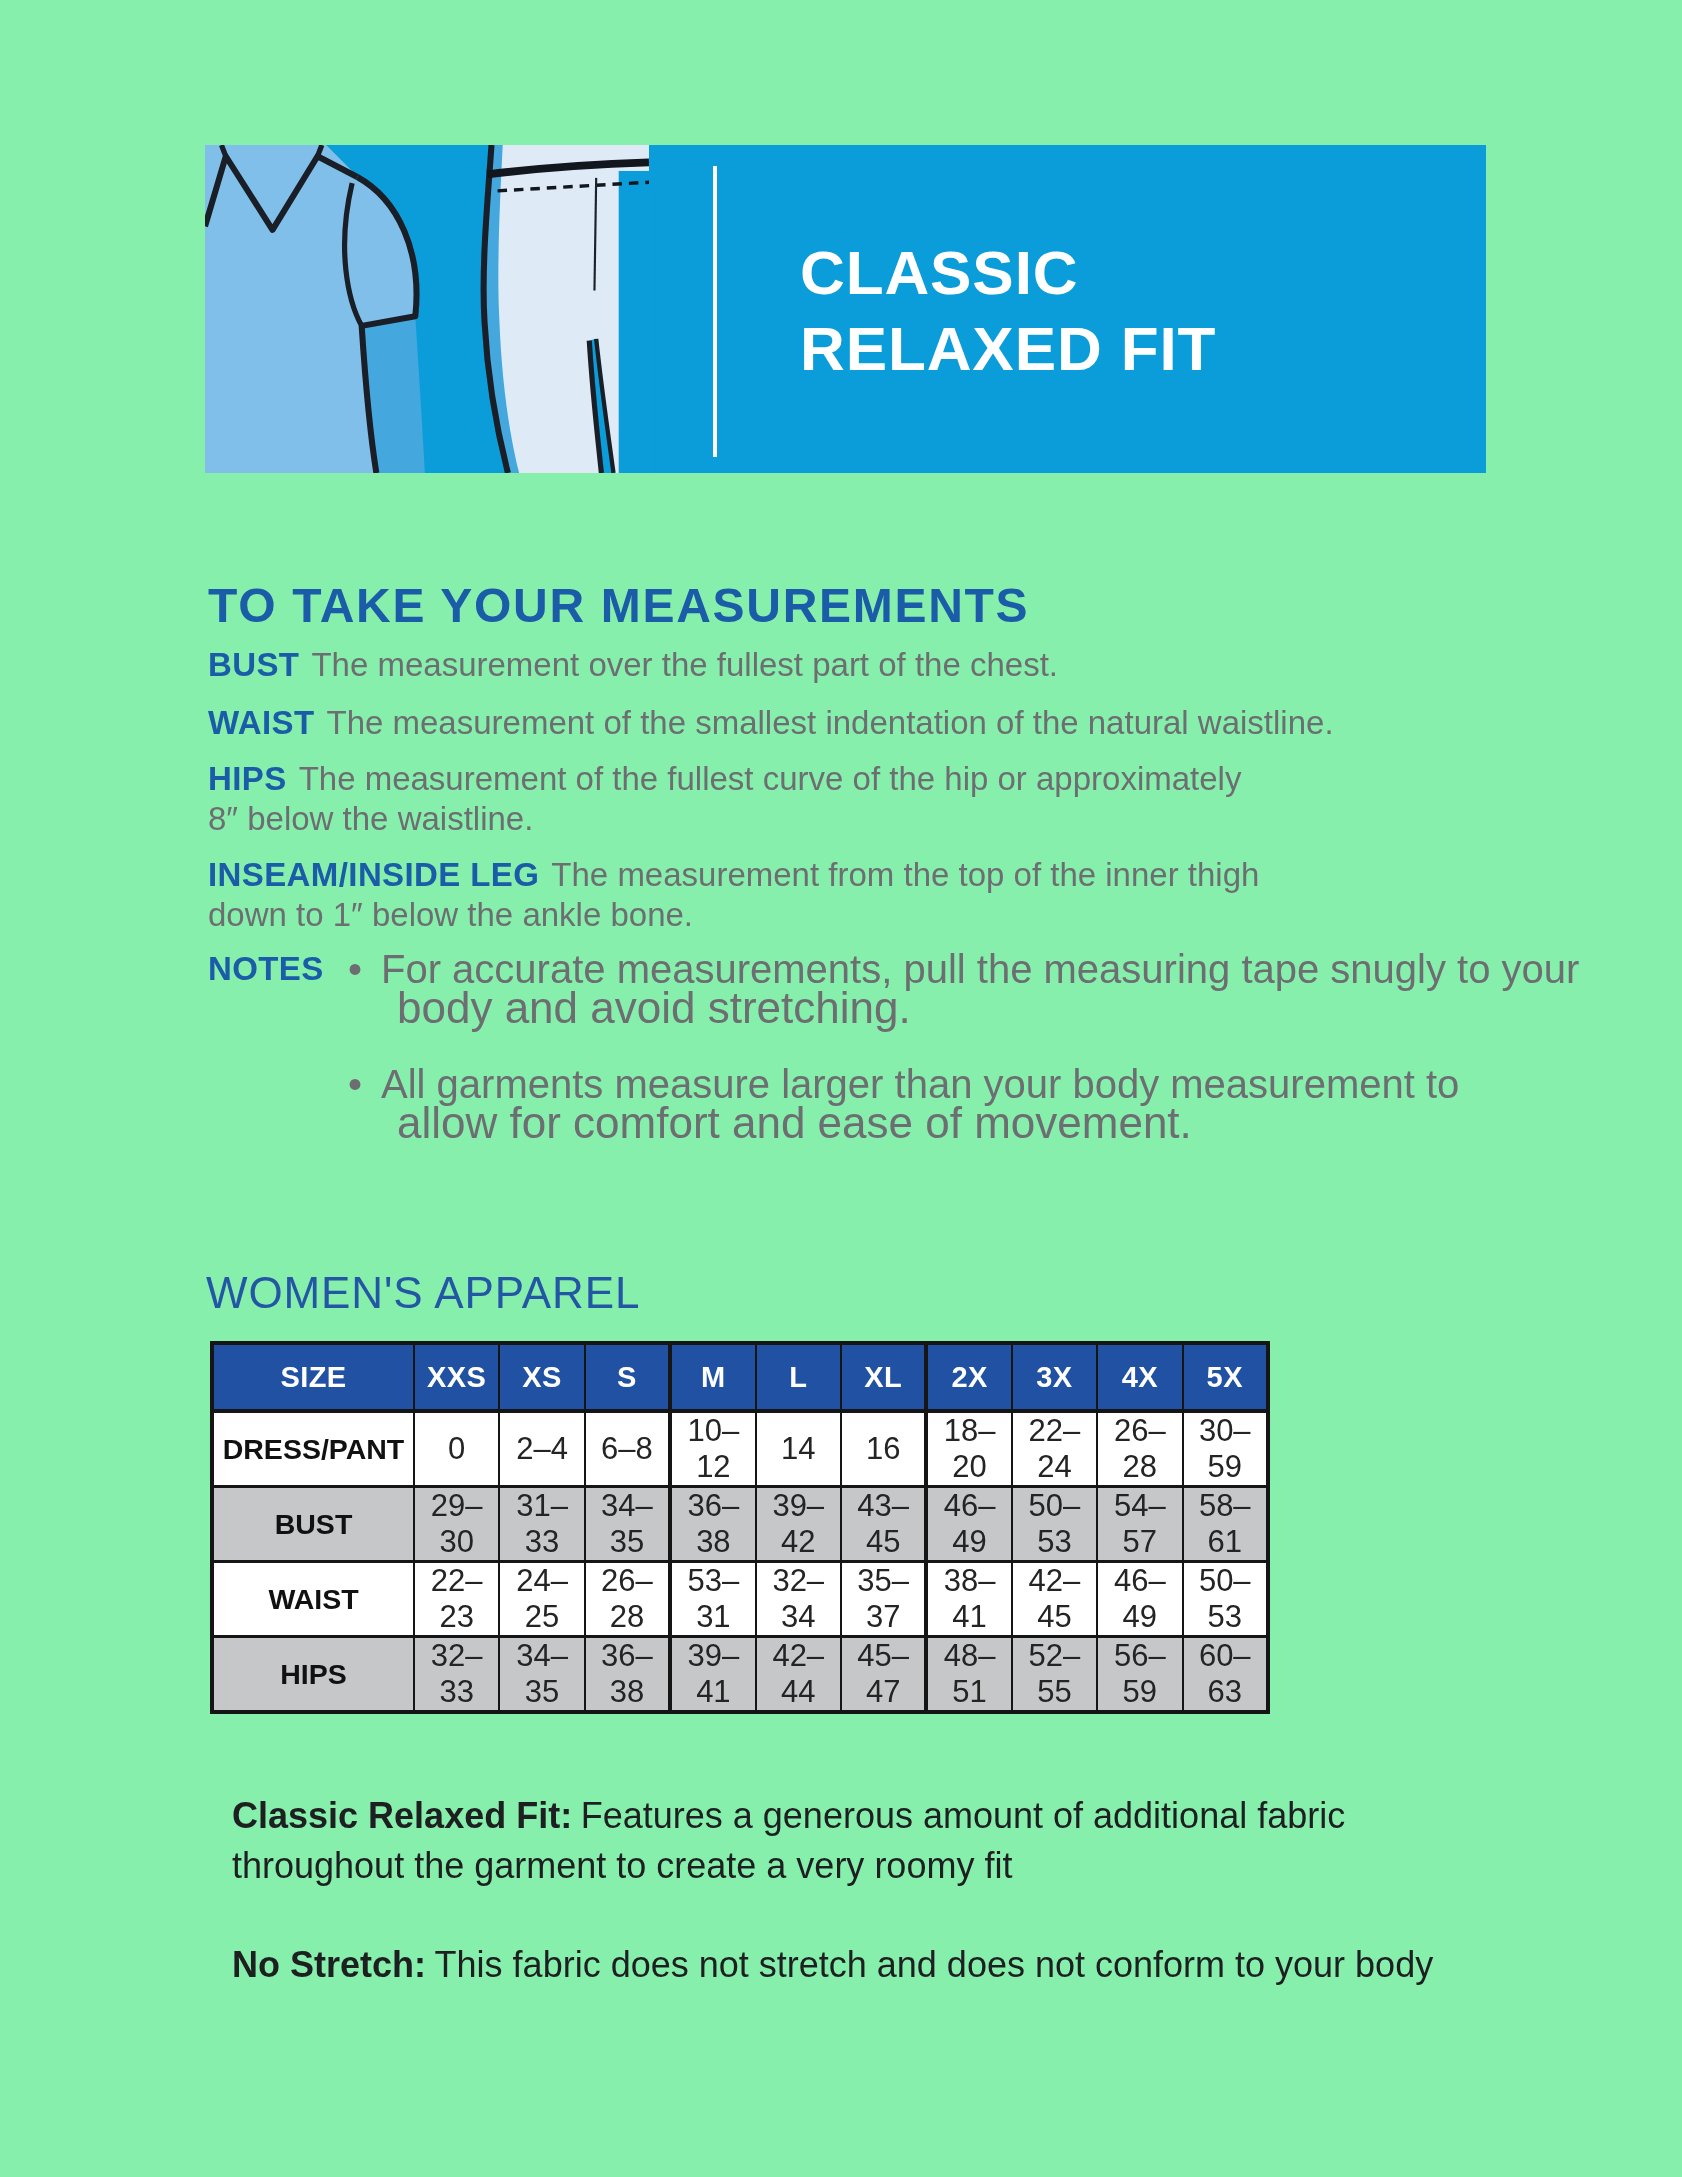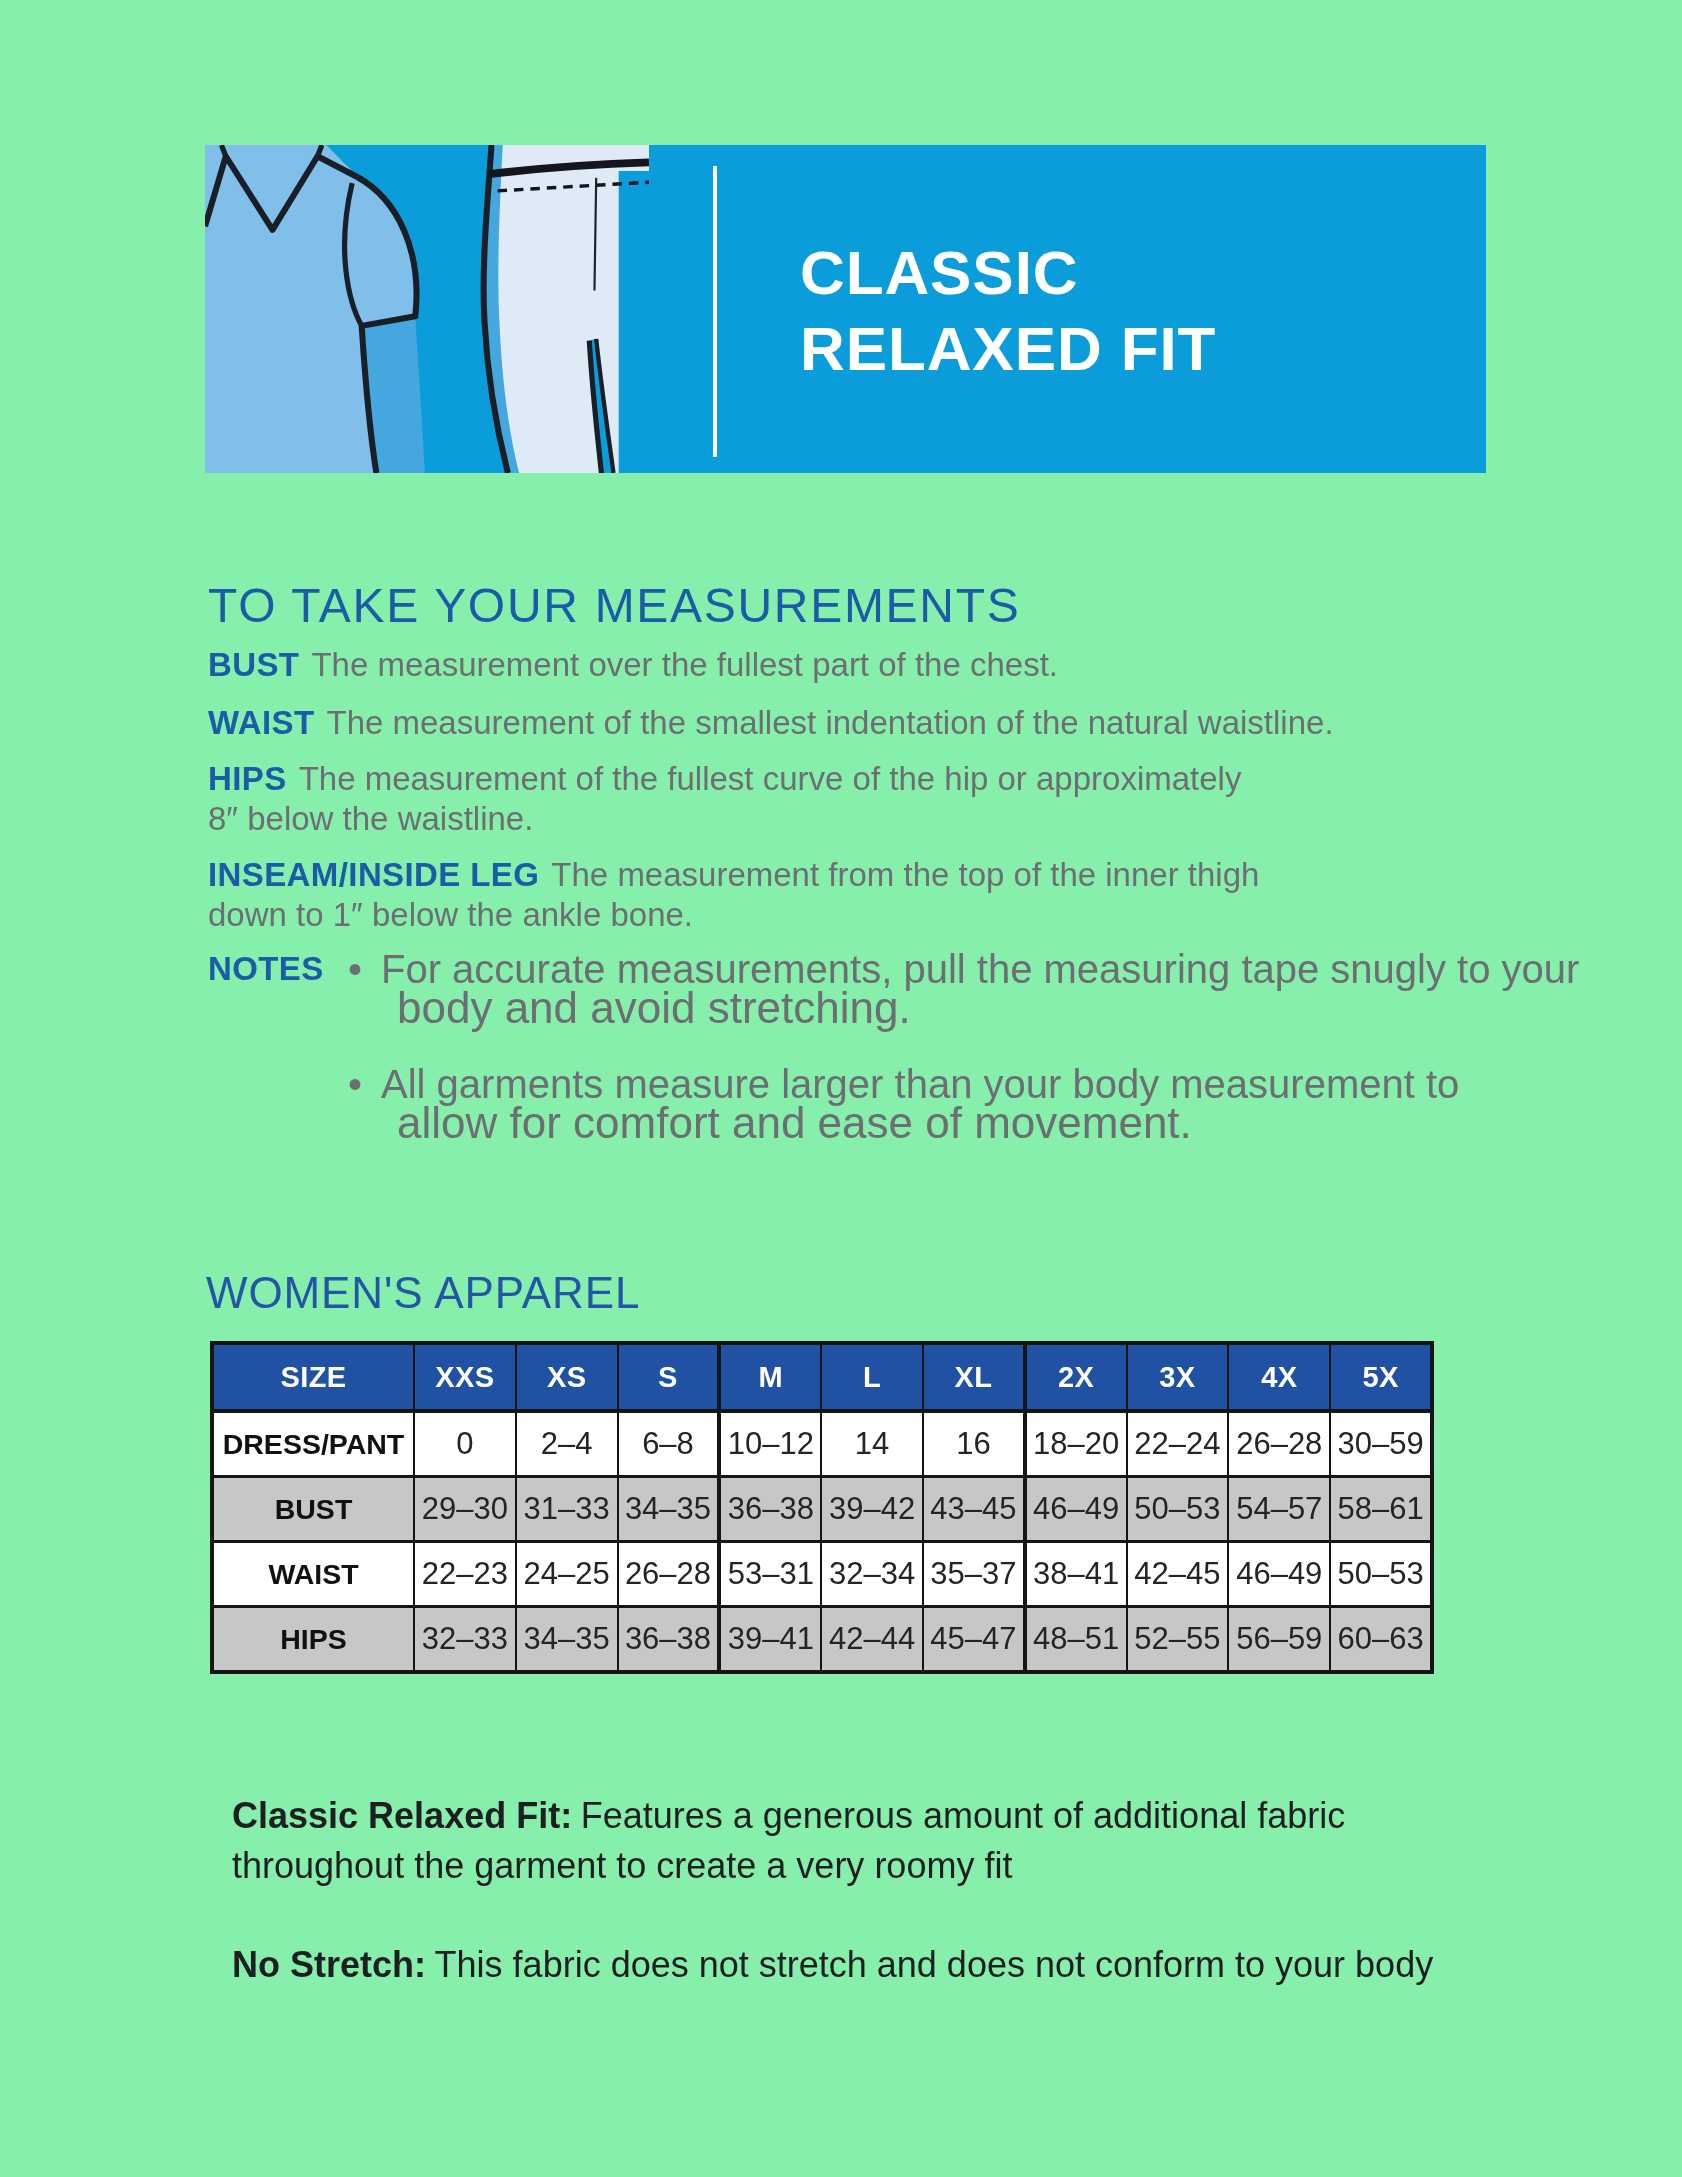--- a/index.html
+++ b/index.html
@@ -21,34 +21,34 @@
   .banner{position:absolute;left:205px;top:145px;width:1281px;height:328px;background:var(--banner-blue);}
   .banner svg{position:absolute;left:0;top:0;display:block;}
   .banner-divider{position:absolute;left:508px;top:21px;width:4.3px;height:291px;background:#ffffff;}
   .banner-title{
     position:absolute;left:595px;top:90px;color:#ffffff;font-weight:bold;
     font-size:62px;line-height:76px;letter-spacing:0.9px;white-space:nowrap;
   }
   
   .m-heading{
     position:absolute;left:208px;top:578px;margin:0;color:var(--blue-text);
-    font-size:48px;font-weight:normal;letter-spacing:1.7px;white-space:nowrap;
+    font-size:48px;font-weight:bold;letter-spacing:1.7px;white-space:nowrap;
   }
   .m-line{position:absolute;left:208px;font-size:33px;line-height:40px;color:var(--body-gray);white-space:nowrap;}
   .m-line .term{color:var(--blue-text);font-weight:bold;margin-right:12px;letter-spacing:0.4px;}
   .bullet{position:absolute;left:348px;font-size:40px;line-height:40px;color:var(--body-gray);white-space:nowrap;}
   .bullet .dot{display:inline-block;width:33px;color:var(--body-gray);}
   .bullet-cont{position:absolute;left:397px;font-size:44px;line-height:40px;color:var(--body-gray);white-space:nowrap;}
   
   .apparel-heading{
     position:absolute;left:206px;top:1268px;margin:0;color:var(--apparel-blue);
     font-size:44px;font-weight:300;letter-spacing:0.9px;white-space:nowrap;
   }
   table.size-chart{
-    position:absolute;left:210px;top:1341px;width:1224px;
+    position:absolute;left:210px;top:1341px;width:1060px;
     border-collapse:collapse;table-layout:fixed;
     font-family:"Liberation Sans","DejaVu Sans",sans-serif;
   }
   table.size-chart col.lbl{width:202px;}
   table.size-chart th,table.size-chart td{
     border:2.6px solid var(--line-black);text-align:center;vertical-align:middle;padding:0;
   }
   table.size-chart{border:4.3px solid var(--line-black);}
   table.size-chart thead th{
     background:var(--header-navy);color:#ffffff;font-size:29px;font-weight:bold;

